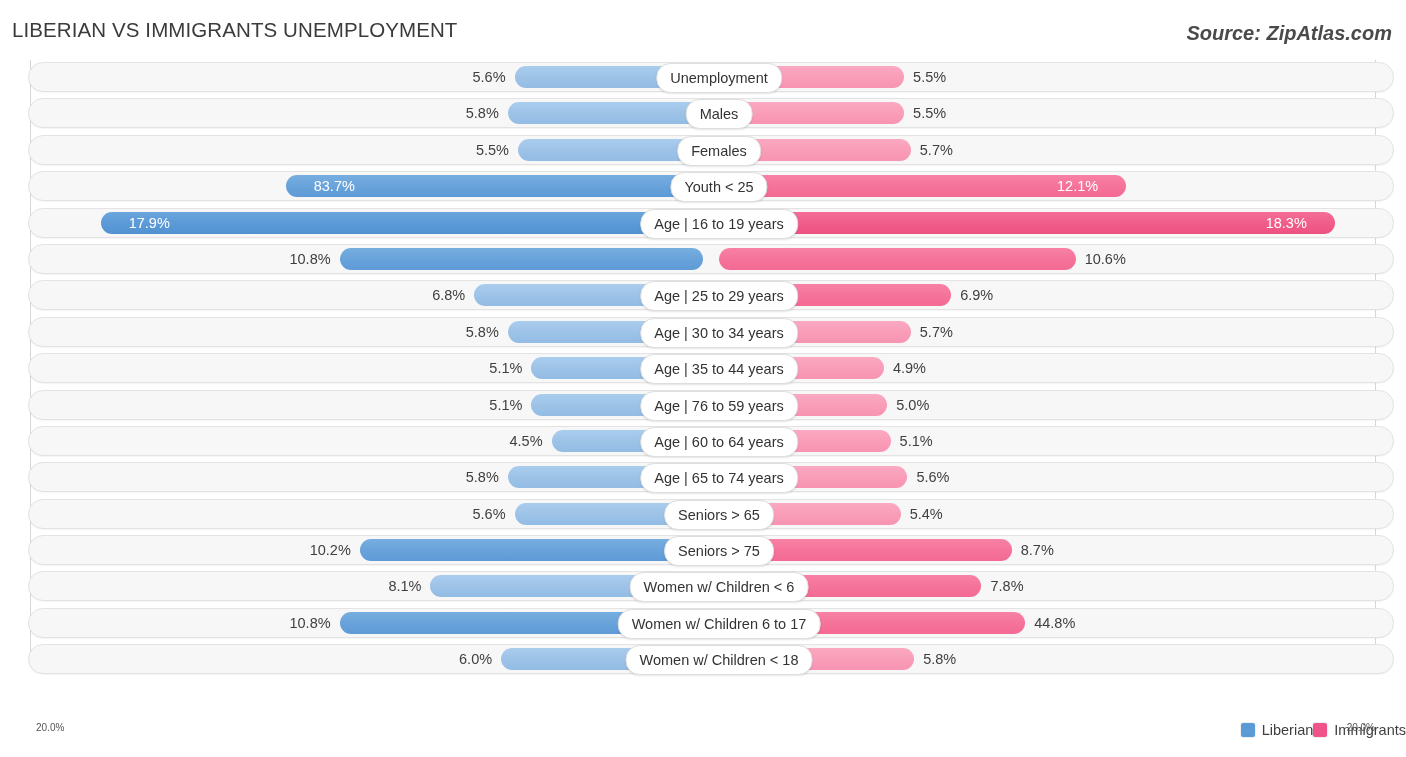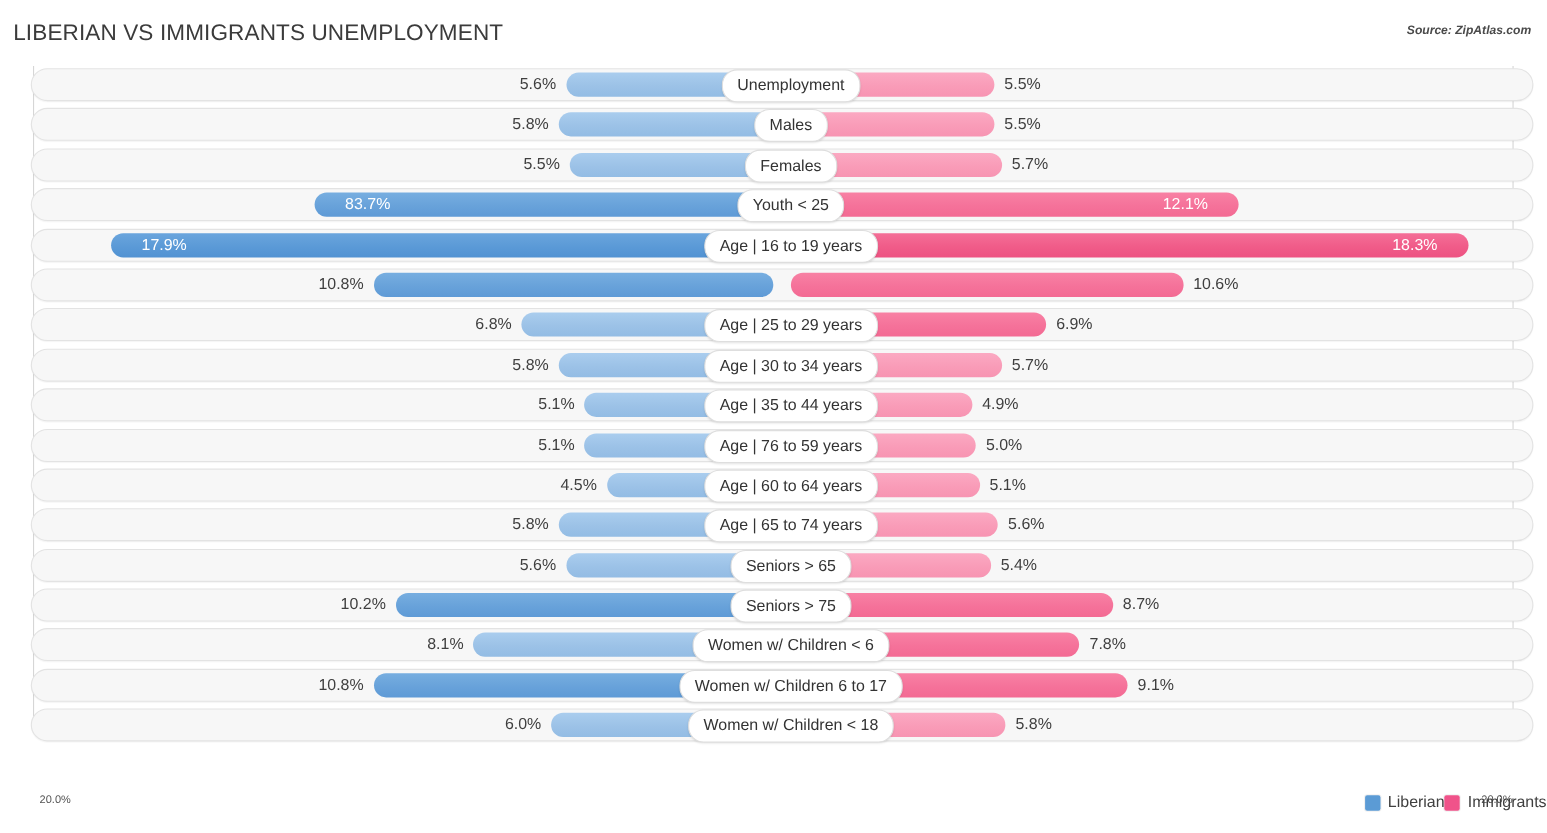--- a/index.html
+++ b/index.html
@@ -27,21 +27,21 @@
     top: 18px;
     font-size: 20.5px;
     color: #3b3b3b;
     letter-spacing: 0.1px;
     white-space: nowrap;
   }
   .chart-source {
     position: absolute;
     right: 14px;
     top: 22px;
-    font-size: 11px;
+    font-size: 20px;
     font-style: italic;
     font-weight: bold;
     color: #4a4a4a;
     white-space: nowrap;
   }
 
   
   .plot {
     position: absolute;
     left: 0;
@@ -333,21 +333,21 @@
         <div class="bar right bar-grad-pink-mid" style="width: 262.47px;"></div>
         <div class="val left" style="right: 984.565px;">8.1%</div>
         <div class="val right" style="left: 974.47px;">7.8%</div>
         <div class="pill">Women w/ Children &lt; 6</div>
       </div>
       <div class="row">
         <div class="row-track"></div>
         <div class="bar left bar-grad-blue-mid" style="width: 363.42px;"></div>
         <div class="bar right bar-grad-pink-mid" style="width: 306.215px;"></div>
         <div class="val left" style="right: 1075.42px;">10.8%</div>
-        <div class="val right" style="left: 1018.21px;">9.1%</div>
+        <div class="val right" style="left: 1018.21px;">44.8%</div>
         <div class="pill">Women w/ Children 6 to 17</div>
       </div>
       <div class="row">
         <div class="row-track"></div>
         <div class="bar left bar-grad-blue-light" style="width: 201.9px;"></div>
         <div class="bar right bar-grad-pink-light" style="width: 195.17px;"></div>
         <div class="val left" style="right: 913.9px;">6.0%</div>
         <div class="val right" style="left: 907.17px;">5.8%</div>
         <div class="pill">Women w/ Children &lt; 18</div>
       </div>

